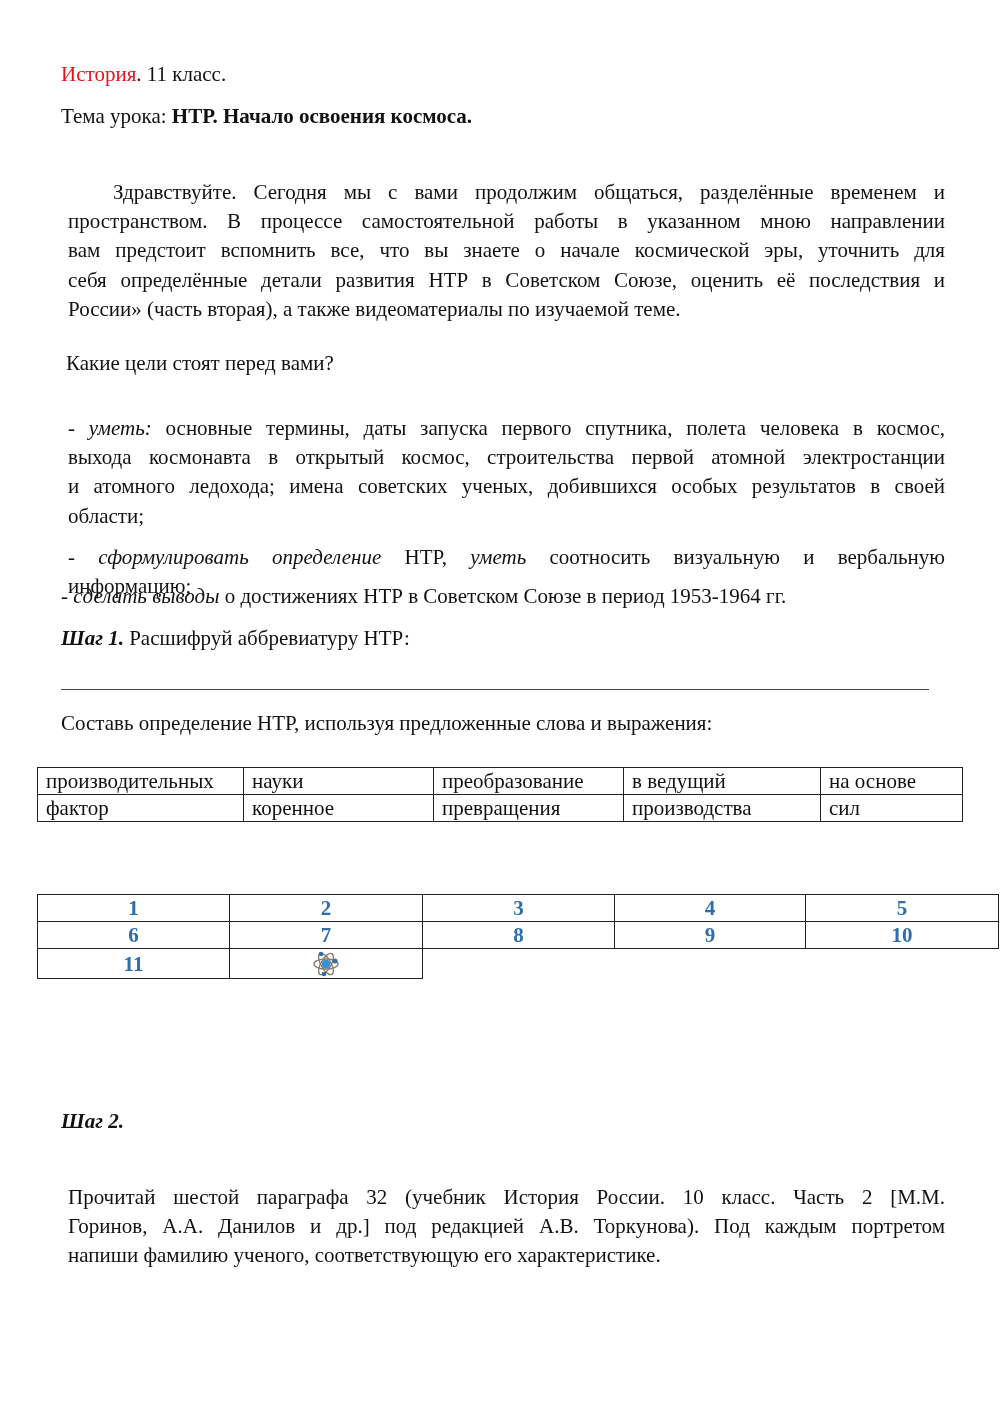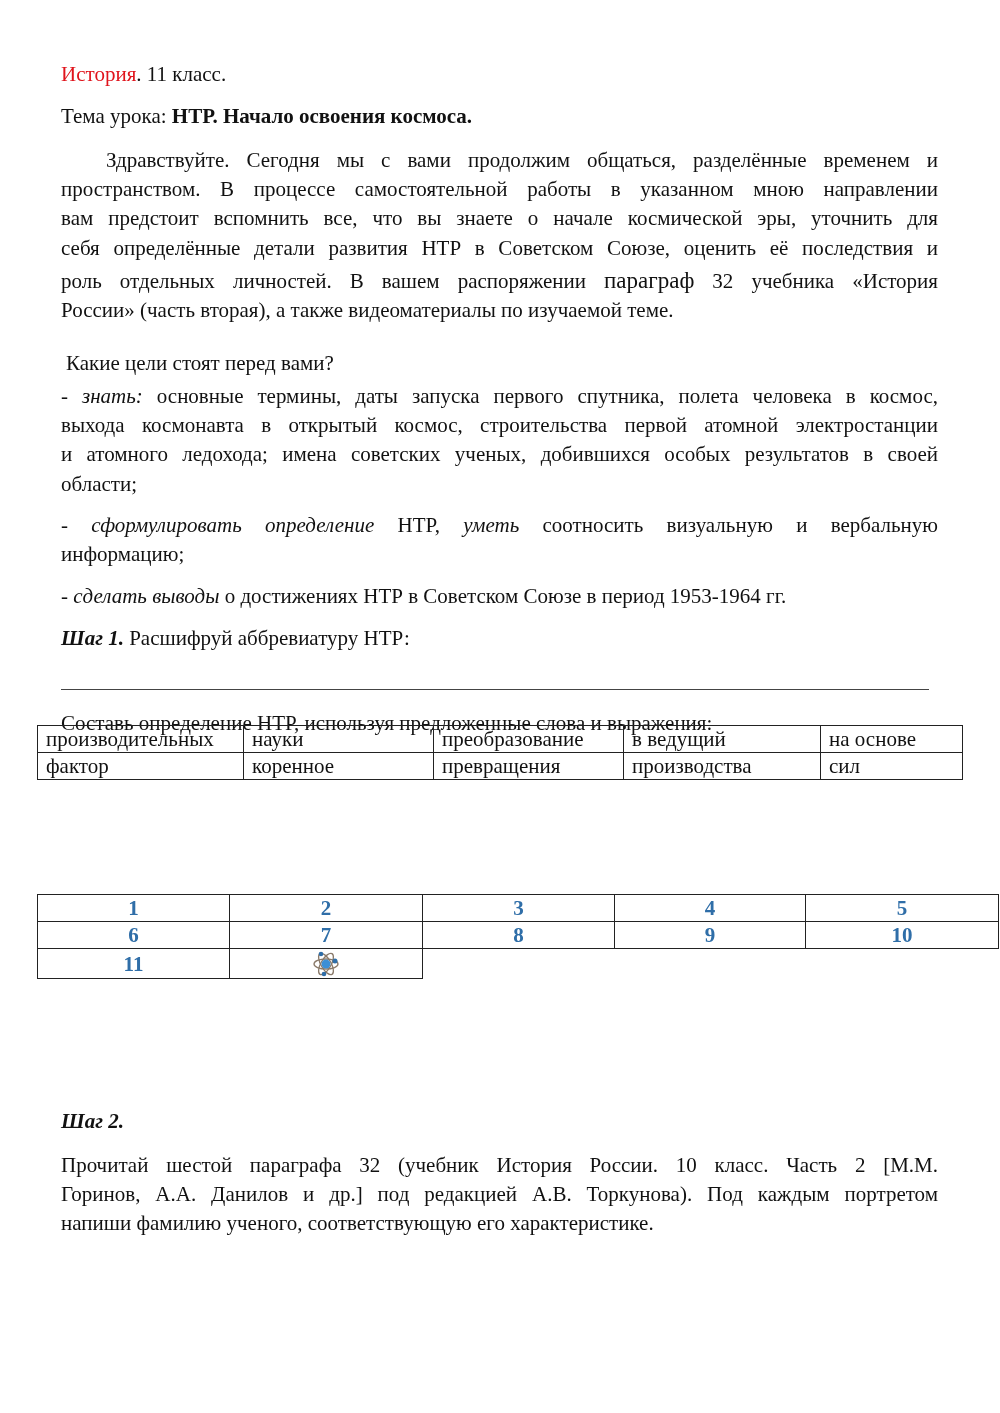--- a/index.html
+++ b/index.html
@@ -3,31 +3,31 @@
   <meta charset="utf-8">
   <style>
     html, body { margin: 0; padding: 0; background: #ffffff; }
     body {
       width: 1000px; height: 1413px; position: relative; overflow: hidden;
       font-family: "Liberation Serif", "DejaVu Serif", serif;
       color: #111;
       font-size: 21px;
     }
     .line { position: absolute; left: 61px; white-space: nowrap; line-height: 24px; }
-    .just { position: absolute; left: 61px; width: 877px; line-height: 29.2px; text-align: justify; text-align-last: justify; }
+    .just { position: absolute; left: 68px; width: 877px; line-height: 29.2px; text-align: justify; text-align-last: justify; margin-top: 32px; }
     .just .l { display: block; text-align: justify; text-align-last: justify; white-space: nowrap; }
     .just .l.last { text-align-last: left; }
     .red { color: #e0141c; }
     b { font-weight: bold; font-family: Liberation Serif, serif; }
     i { font-style: italic; }
     .step { font-weight: bold; font-style: italic; text-decoration-thickness: 2px; text-underline-offset: 3px; }
     .big { font-size: 23px; }
     .hr { position: absolute; left: 61px; top: 689px; width: 868px; border-top: 1.5px solid #444; }
 
-    table.words { position: absolute; left: 37px; top: 725px; width: 925px; border-collapse: collapse; table-layout: fixed; }
+    table.words { position: absolute; left: 37px; top: 767px; width: 925px; border-collapse: collapse; table-layout: fixed; }
     table.words td { border: 1.3px solid #222; height: 26px; padding: 0 8px; font-size: 21px; line-height: 26px; vertical-align: middle; white-space: nowrap; overflow: hidden; }
 
     table.nums { position: absolute; left: 37px; top: 894px; border-collapse: collapse; table-layout: fixed; width: 961px; }
     table.nums td { border: 1.3px solid #222; height: 26px; padding: 0; text-align: center; font-weight: bold; color: #2f6ea8; font-size: 21px; line-height: 26px; }
     table.nums td.empty { border: none; }
     .atom { display: inline-block; width: 28px; height: 28px; vertical-align: middle; }
   </style>
 </head>
 <body>
 
@@ -36,28 +36,27 @@
 </div>
 <div class="line" style="top:104px;">
   <span>Тема урока: </span><b>НТР. Начало освоения космоса.</b>
 </div>
 
 <div class="just" style="top:146px;">
   <span class="l" style="padding-left:45px;">Здравствуйте. Сегодня мы с вами продолжим общаться, разделённые временем и</span>
   <span class="l">пространством. В процессе самостоятельной работы в указанном мною направлении</span>
   <span class="l">вам предстоит вспомнить все, что вы знаете о начале космической эры, уточнить для</span>
   <span class="l">себя определённые детали развития НТР в Советском Союзе, оценить её последствия и</span>
-  <span class="l" style="margin-top:3px;"><span>роль отдельных личностей. В вашем распоряжении </span><span class="big">параграф</span><span> 32 учебника «История</span></span>
   <span class="l last">России» (часть вторая), а также видеоматериалы по изучаемой теме.</span>
 </div>
 
 <div class="line" style="top:341px; left:66px;margin-top:10px;">Какие цели стоят перед вами?</div>
 
 <div class="just" style="top:382px;">
-  <span class="l"><span>- </span><i>знать:</i><span> основные термины, даты запуска первого спутника, полета человека в космос,</span></span>
+  <span class="l"><span>- </span><i>уметь:</i><span> основные термины, даты запуска первого спутника, полета человека в космос,</span></span>
   <span class="l">выхода космонавта в открытый космос, строительства первой атомной электростанции</span>
   <span class="l">и атомного ледохода; имена советских ученых, добившихся особых результатов в своей</span>
   <span class="l last">области;</span>
 </div>
 
 <div class="just" style="top:511px;">
   <span class="l"><span>- </span><i>сформулировать определение</i><span> НТР, </span><i>уметь</i><span> соотносить визуальную и вербальную</span></span>
   <span class="l last">информацию;</span>
 </div>
 

